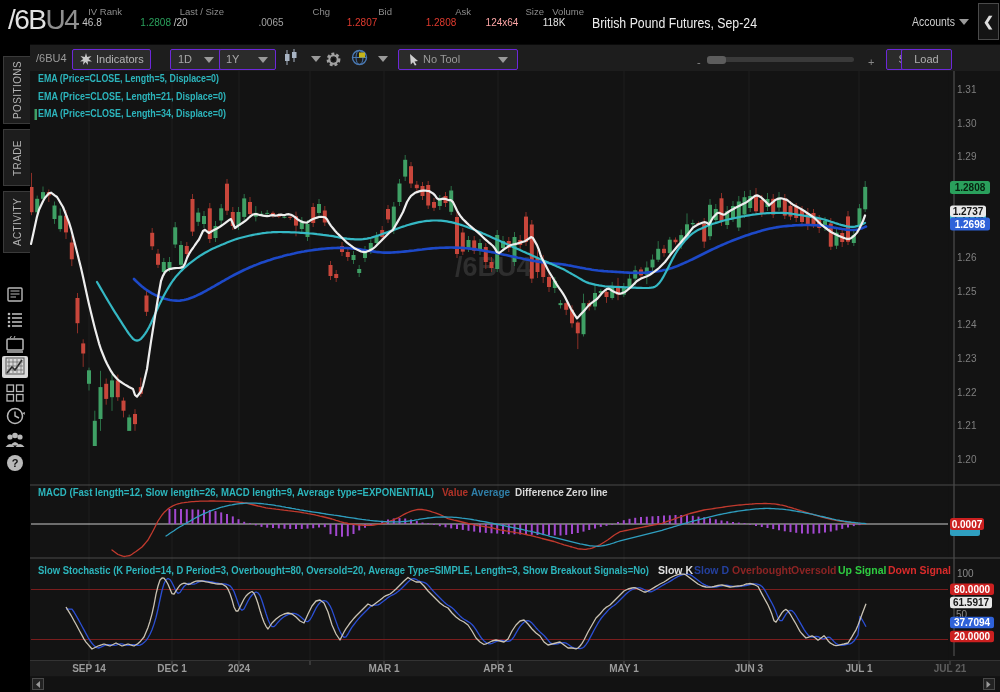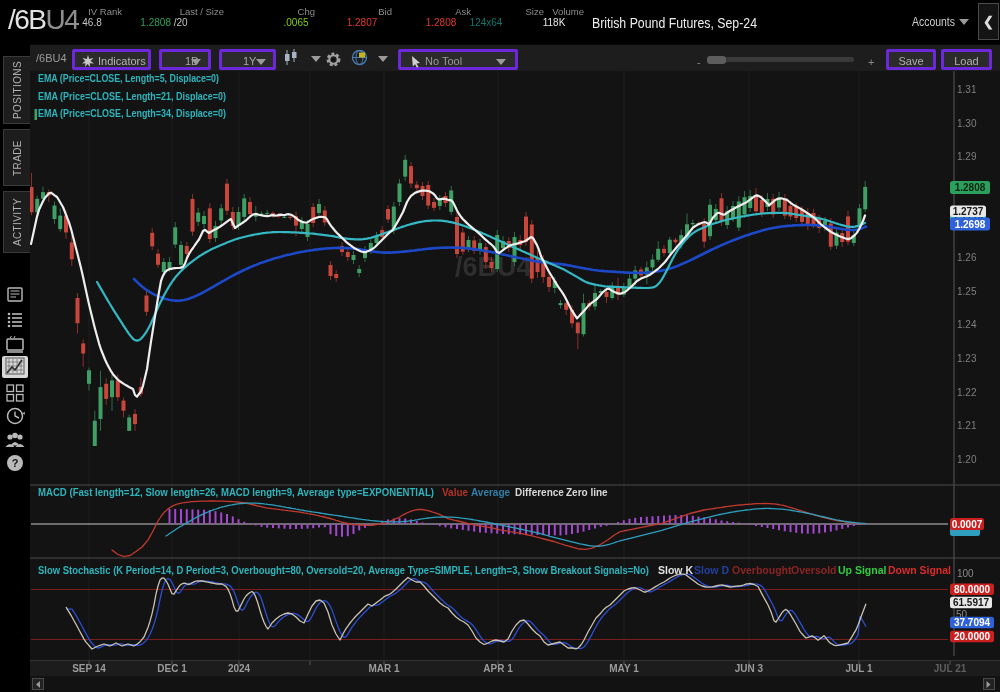--- a/index.html
+++ b/index.html
@@ -1,56 +1,56 @@
 <!DOCTYPE html>
 <html><head><meta charset="utf-8"><style>
 *{margin:0;padding:0;box-sizing:border-box}
 body{width:1000px;height:692px;background:#000;font-family:"Liberation Sans",sans-serif;overflow:hidden;position:relative}
 #hdr{position:absolute;left:0;top:0;width:1000px;height:44px;background:#000}
 .lab{position:absolute;top:6px;font-size:9.5px;color:#8d8d8d;text-align:right}
 .val{position:absolute;top:17px;font-size:10px;text-align:center}
 #tbar{position:absolute;left:30px;top:44px;width:970px;height:27px;background:#1d1d1d;border-top:1px solid #0a0a0a}
-.btn{position:absolute;top:4px;height:21px;background:#2b2b2b;border:3px solid #6d28d9;color:#a8a8a8;font-size:11px;line-height:19px;text-align:left;border-radius:2px}
+.btn{position:absolute;top:4px;height:21px;background:#2b2b2b;border:1px solid #6d28d9;color:#a8a8a8;font-size:11px;line-height:19px;text-align:left;border-radius:2px}
 .tri{display:inline-block;width:0;height:0;border-left:5px solid transparent;border-right:5px solid transparent;border-top:6px solid #9a9a9a;vertical-align:middle}
 #side{position:absolute;left:0;top:44px;width:30px;height:648px;background:#000}
 .tab{position:absolute;left:3px;width:27px;background:#1d1d1d;border:1px solid #3a3a3a;border-right:none;color:#b2b2b2;font-size:10px;letter-spacing:.4px}
 .tab span{position:absolute;left:50%;top:50%;transform:translate(-50%,-50%) rotate(-90deg);white-space:nowrap}
 #chart{position:absolute;left:30px;top:71px}
 </style></head>
 <body>
 <div id="hdr">
   <div style="position:absolute;left:8px;top:4px;font-size:28px;letter-spacing:-1.5px;color:#e2e2e2">/6B<span style="color:#8f8f8f">U4</span></div>
   <div class="lab" style="left:62px;width:60px">IV Rank</div>
     <div class="val" style="left:62px;width:60px;color:#c4c4c4">46.8</div>
   <div class="lab" style="left:134px;width:90px">Last / Size</div>
     <div class="val" style="left:104px;width:120px;color:#c4c4c4"><span style="color:#2aa05c">1.2808</span> /20</div>
-  <div class="lab" style="left:255px;width:60px">Chg</div>
-    <div class="val" style="left:266px;width:60px;color:#84cc16">.0065</div>
+  <div class="lab" style="left:270px;width:60px">Chg</div>
+    <div class="val" style="left:241px;width:60px;color:#a3a3a3">.0065</div>
   <div class="lab" style="left:332px;width:60px">Bid</div>
     <div class="val" style="left:332px;width:60px;color:#e03a2e">1.2807</div>
   <div class="lab" style="left:411px;width:60px">Ask</div>
     <div class="val" style="left:411px;width:60px;color:#e03a2e">1.2808</div>
   <div class="lab" style="left:484px;width:60px">Size</div>
-    <div class="val" style="left:456px;width:60px;color:#0f766e">124x64</div>
+    <div class="val" style="left:472px;width:60px;color:#fca5a5">124x64</div>
   <div class="lab" style="left:524px;width:60px">Volume</div>
     <div class="val" style="left:524px;width:60px;color:#e5e5e5">118K</div>
   <svg style="position:absolute;left:0;top:0" width="1000" height="44">
       <text x="592" y="28" fill="#ededed" font-size="14.5" textLength="165" lengthAdjust="spacingAndGlyphs" font-family="Liberation Sans, sans-serif">British Pound Futures, Sep-24</text>
       <text x="912" y="26" fill="#cdcdcd" font-size="12" textLength="43" lengthAdjust="spacingAndGlyphs" font-family="Liberation Sans, sans-serif">Accounts</text>
     </svg>
   <div class="tri" style="position:absolute;left:959px;top:19px"></div>
   <div style="position:absolute;left:978px;top:3px;width:21px;height:37px;background:#141414;border:1px solid #4a4a4a;color:#ddd;font-size:13px;font-weight:bold;text-align:center;line-height:36px">❮</div>
 </div>
 <div id="tbar">
   <div style="position:absolute;left:6px;top:7px;font-size:11px;color:#9a9a9a">/6BU4</div>
   <div class="btn" style="left:42px;width:79px;color:#b5b5b5"><svg width="14" height="14" viewBox="0 0 14 14" style="vertical-align:-3px;margin-left:6px">
         <path d="M7 1 L8.2 5 L12.5 4 L9.5 7 L13 9.5 L8.7 9.3 L9 13 L6.5 10 L4 13 L4.5 9.3 L1 9.5 L4.2 7 L1.5 4 L5.8 5 Z" fill="#c8c8c8"></path>
       </svg> Indicators</div>
-  <div class="btn" style="left:129px;width:52px;padding-left:23px">1D<span class="tri" style="position:absolute;right:7px;top:7px"></span></div>
-  <div class="btn" style="left:189px;width:57px;padding-left:21px">1Y<span class="tri" style="position:absolute;right:7px;top:7px"></span></div>
+  <div class="btn" style="left:140px;width:52px;padding-left:7px">1D<span class="tri" style="position:absolute;right:7px;top:7px"></span></div>
+  <div class="btn" style="left:189px;width:57px;padding-left:6px">1Y<span class="tri" style="position:absolute;right:7px;top:7px"></span></div>
   <div class="btn" style="left:252px;width:39px;border:none;background:none"><svg width="17" height="17" viewBox="0 0 17 17" style="vertical-align:-4px">
         <line x1="5" y1="1" x2="5" y2="16" stroke="#a8b4c4"></line>
         <rect x="3" y="5" width="4.5" height="7" fill="#a8b4c4"></rect>
         <line x1="12" y1="0" x2="12" y2="13" stroke="#a8b4c4"></line>
         <rect x="10" y="3" width="4.5" height="6" fill="#a8b4c4"></rect>
       </svg><span class="tri" style="position:absolute;right:0;top:7px"></span></div>
   <div style="position:absolute;left:294px;top:5px;width:20px;height:20px"><svg width="19" height="19" viewBox="0 0 19 19">
         <circle cx="9.5" cy="9.5" r="5.2" fill="none" stroke="#a2a2a2" stroke-width="3.4" stroke-dasharray="2.6 1.8"></circle>
         <circle cx="9.5" cy="9.5" r="4.2" fill="none" stroke="#a2a2a2" stroke-width="2"></circle>
         <circle cx="9.5" cy="9.5" r="1.6" fill="#0e0e0e"></circle>
@@ -62,21 +62,21 @@
         <rect x="8" y="3.5" width="6" height="5" fill="#c5b418"></rect>
       </svg><span class="tri" style="position:absolute;right:2px;top:7px"></span></div>
   <div class="btn" style="left:368px;width:120px;color:#9a9a9a"><svg width="11" height="13" viewBox="0 0 11 13" style="vertical-align:-3px;margin-left:10px">
         <path d="M1 1 L9 8 L5.5 8.5 L7.5 12 L5.8 12.6 L4 9.2 L1.8 11.5 Z" fill="#cfcfcf"></path>
       </svg> No Tool<span class="tri" style="position:absolute;right:9px;top:7px"></span></div>
   <div style="position:absolute;left:667px;top:11px;color:#888;font-size:11px">-</div>
   <div style="position:absolute;left:677px;top:12px;width:147px;height:5px;background:#3a3a3a;border-radius:3px"></div>
   <div style="position:absolute;left:677px;top:10.5px;width:19px;height:8px;background:#5d5d5d;border-radius:3px"></div>
   <div style="position:absolute;left:838px;top:11px;color:#888;font-size:11px">+</div>
   <div class="btn" style="left:856px;width:50px;text-align:center;color:#b0b0b0">Save</div>
-  <div class="btn" style="left:911px;width:51px;text-align:center;color:#b0b0b0">Load</div>
+  <div class="btn" style="left:871px;width:51px;text-align:center;color:#b0b0b0">Load</div>
 </div>
 <div id="side">
   <div class="tab" style="top:12px;height:68px">
       <span>POSITIONS</span>
     </div>
   <div class="tab" style="top:85px;height:57px">
       <span>TRADE</span>
     </div>
   <div class="tab" style="top:147px;height:62px">
       <span>ACTIVITY</span>

